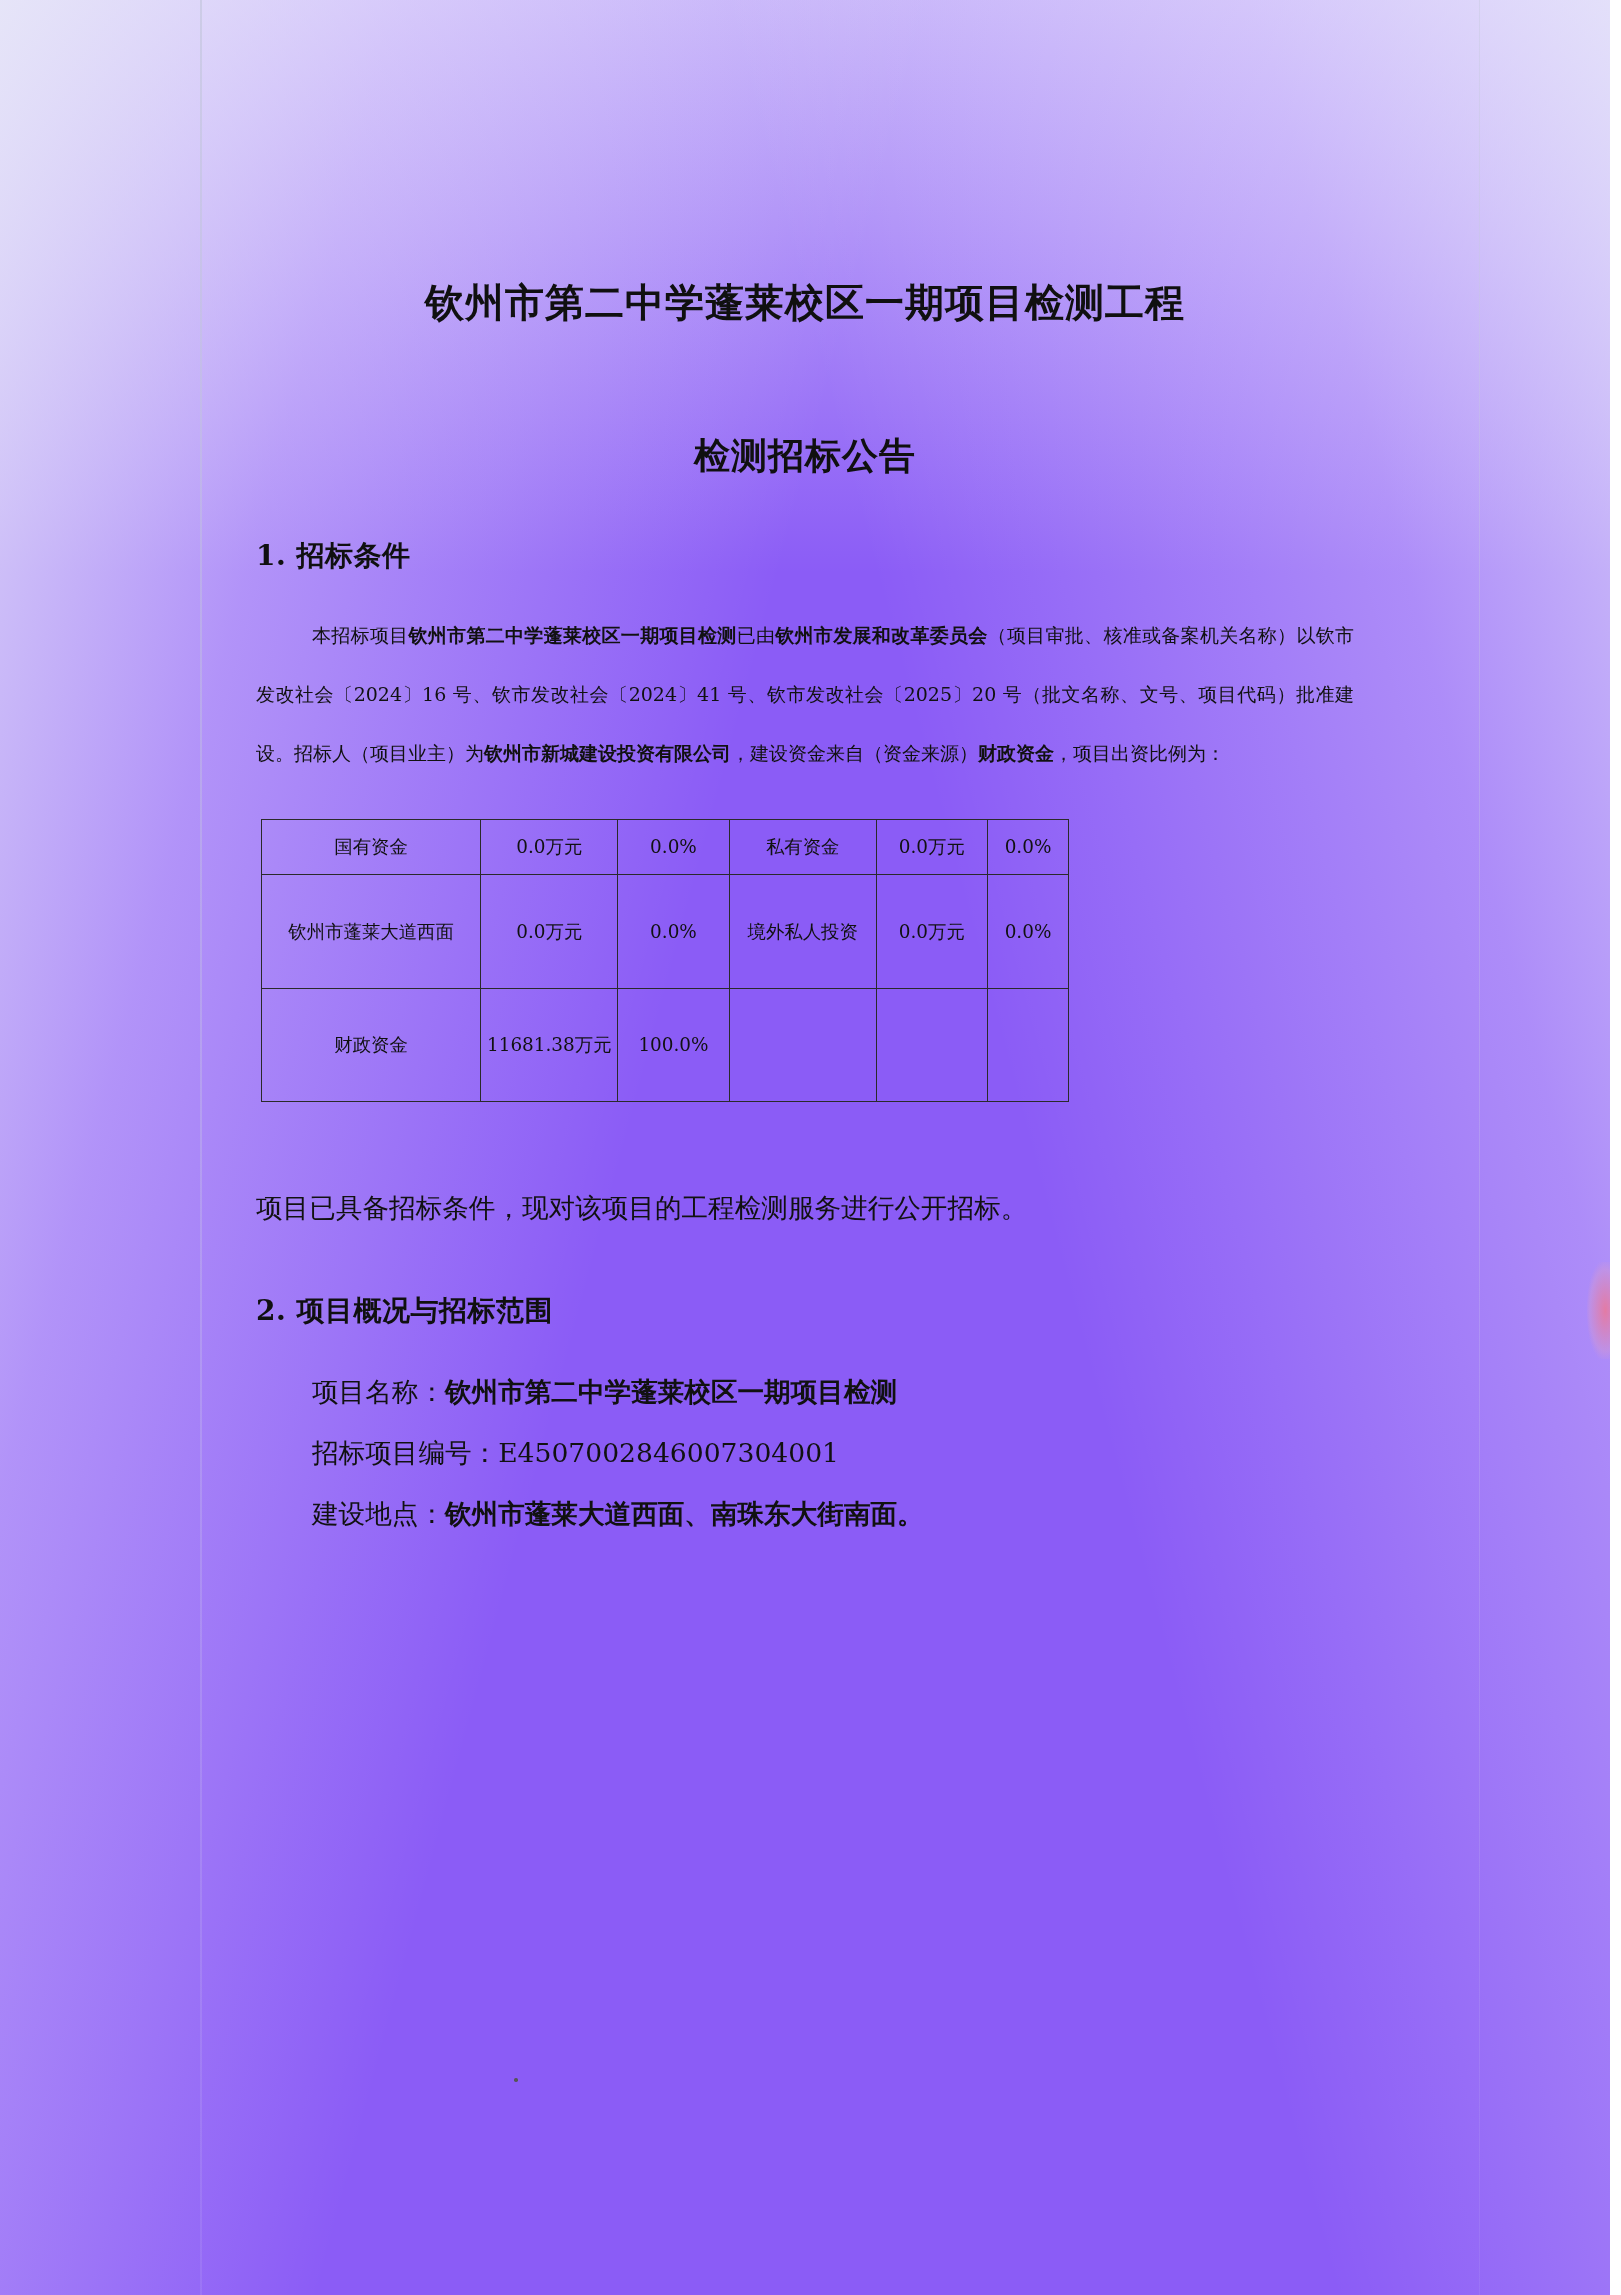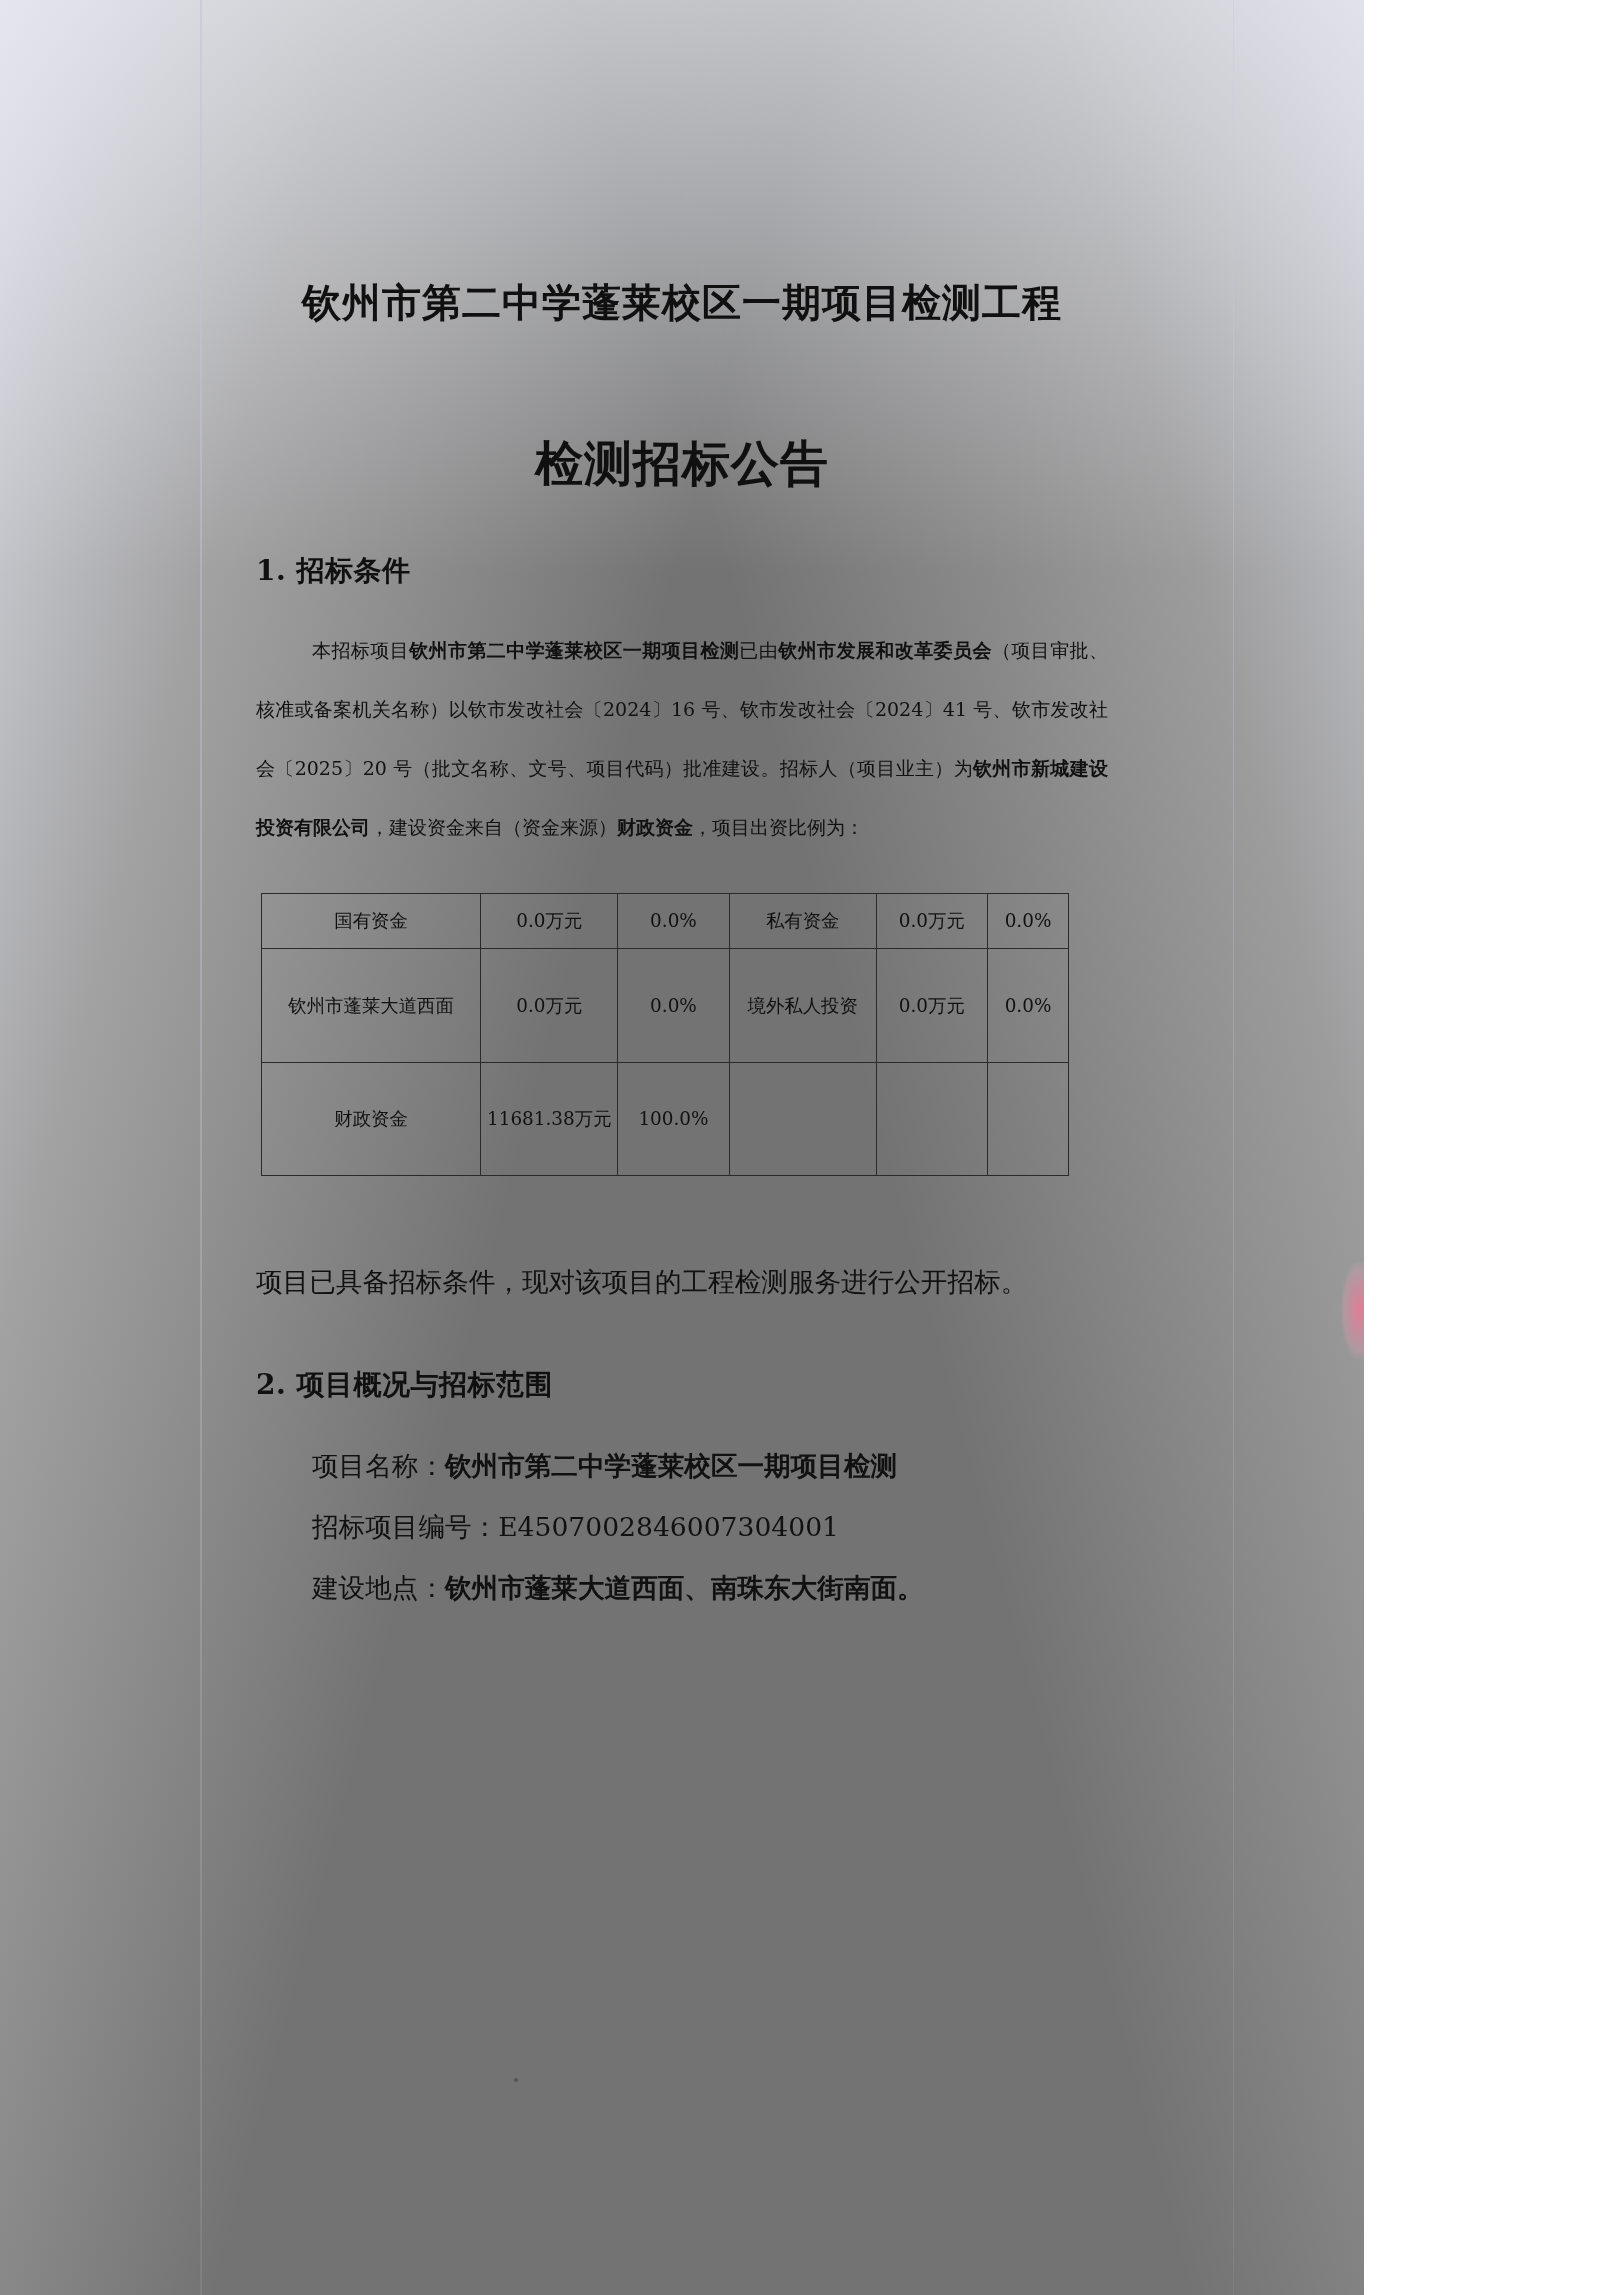--- a/index.html
+++ b/index.html
@@ -5,23 +5,23 @@
   html, body {
     margin: 0;
     padding: 0;
     background: #ffffff;
   }
   body {
     font-family: "DejaVu Serif", "Liberation Serif", serif;
   }
   .page {
     position: relative;
-    width: 1364px;
+    width: 1610px;
     height: 2295px;
-    background: #737373;
+    background: #8b5cf6;
     overflow: hidden;
   }
   
   .page::before {
     content: "";
     position: absolute;
     inset: 0;
     background:
       linear-gradient(105deg, rgba(236,238,248,0.85) 0%, rgba(250,250,253,0.35) 18%, rgba(255,255,255,0) 42%),
       linear-gradient(255deg, rgba(238,240,250,0.75) 0%, rgba(252,252,255,0.3) 16%, rgba(255,255,255,0) 40%),
@@ -67,21 +67,21 @@
   .doc-title {
     text-align: center;
     font-size: 39px;
     font-weight: bold;
     letter-spacing: 1px;
     margin: 276px 0 0 0;
     color: #101010;
   }
   .doc-subtitle {
     text-align: center;
-    font-size: 48px;
+    font-size: 36px;
     font-weight: bold;
     letter-spacing: 1px;
     margin: 102px 0 15px 0;
     color: #101010;
     font-family: Liberation Serif, serif;
   }
 
   .section-head {
     font-size: 28px;
     font-weight: bold;

